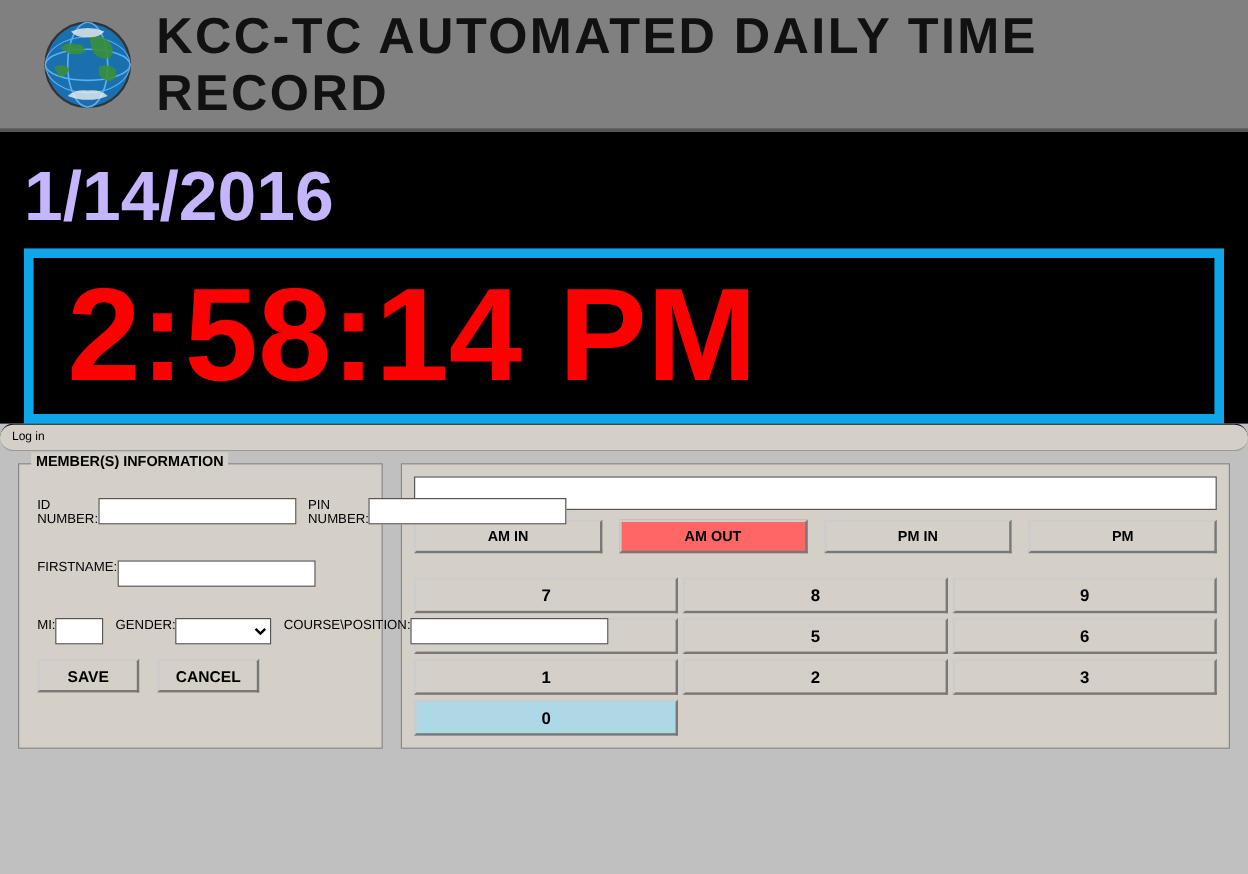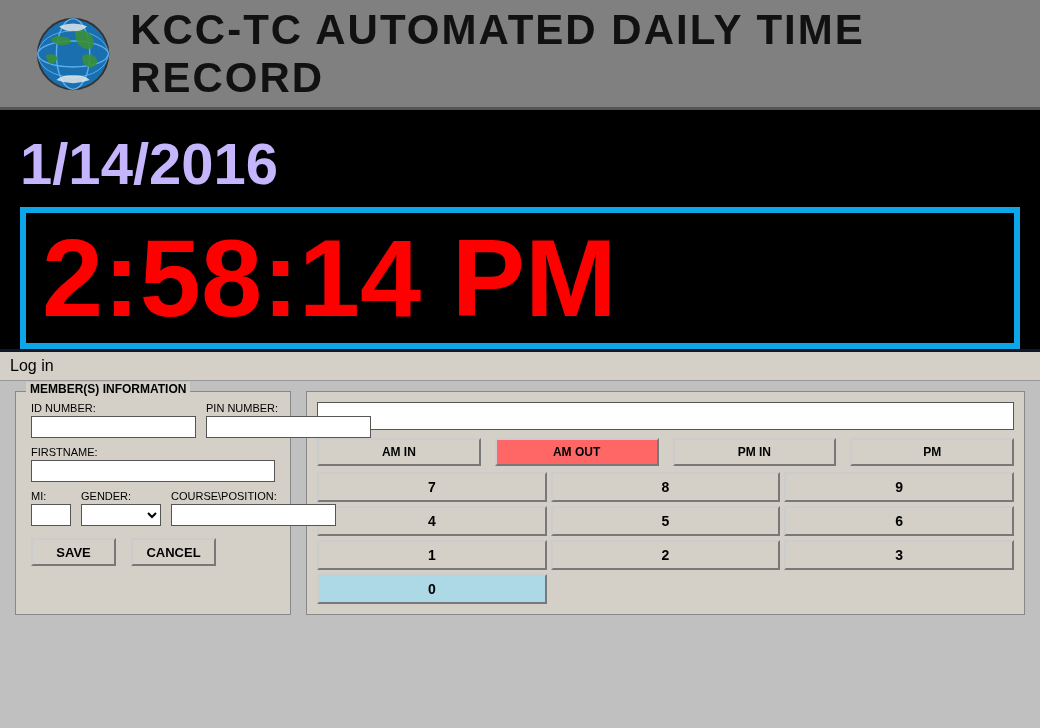--- a/index.html
+++ b/index.html
@@ -33,57 +33,58 @@
       padding: 10px 20px 0 20px;
     }
     #date-display {
       color: #c4b5fd;
       font-size: 58px;
       font-weight: bold;
       font-family: Arial, sans-serif;
       padding: 10px 0 10px 0;
     }
     #time-wrapper {
-      border: 6px solid #0ea5e9;
-      padding: 10px 16px;
+      border: 8px solid #0ea5e9;
+      padding: 10px 28px;
       display: inline-block;
       width: 100%;
     }
     #time-display {
       color: #ff0000;
       font-size: 110px;
       font-weight: bold;
       font-family: Arial, sans-serif;
       line-height: 1;
     }
 
     
     #login-bar {
       background: #d4d0c8;
       padding: 5px 10px;
-      font-size: 16px;
+      font-size: 10px;
       color: #000;
-      border-top: 3px solid #0f172a;
+      border-top: 1px solid #0f172a;
       border-bottom: 1px solid #999;
+      border-radius: 14px;
     }
 
     
     #main-area {
       background: #c0c0c0;
       display: flex;
       padding: 10px 15px;
       gap: 15px;
     }
 
     
     #member-info-box {
       border: 1px solid #888;
       background: #d4d0c8;
       padding: 10px 15px 15px 15px;
-      width: 276px;
+      width: 304px;
       position: relative;
     }
     #member-info-legend {
       position: absolute;
       top: -10px;
       left: 10px;
       background: #d4d0c8;
       font-size: 12px;
       color: #000;
       padding: 0 4px;
@@ -91,22 +92,23 @@
     }
 
     .field-row {
       display: flex;
       gap: 10px;
       margin-bottom: 8px;
       align-items: flex-end;
     }
     .field-group {
       display: flex;
-      flex-direction: column;
+      flex-direction: row;
       flex: 1;
+      margin-top: 18px;
     }
     .field-label {
       font-size: 11px;
       color: #000;
       margin-bottom: 2px;
     }
     .field-input {
       height: 22px;
       border: 1px solid #555;
       background: #fff;
@@ -154,21 +156,21 @@
       background: #fff;
       border: 1px solid #555;
       margin-bottom: 8px;
       font-size: 14px;
     }
 
     #action-buttons {
       display: grid;
       grid-template-columns: repeat(4, 1fr);
       gap: 14px;
-      margin-bottom: 6px;
+      margin-bottom: 20px;
     }
     .action-btn {
       height: 28px;
       font-size: 12px;
       font-weight: bold;
       cursor: pointer;
       border: 2px outset #ccc;
       background: #d4d0c8;
     }
     .action-btn.active {

